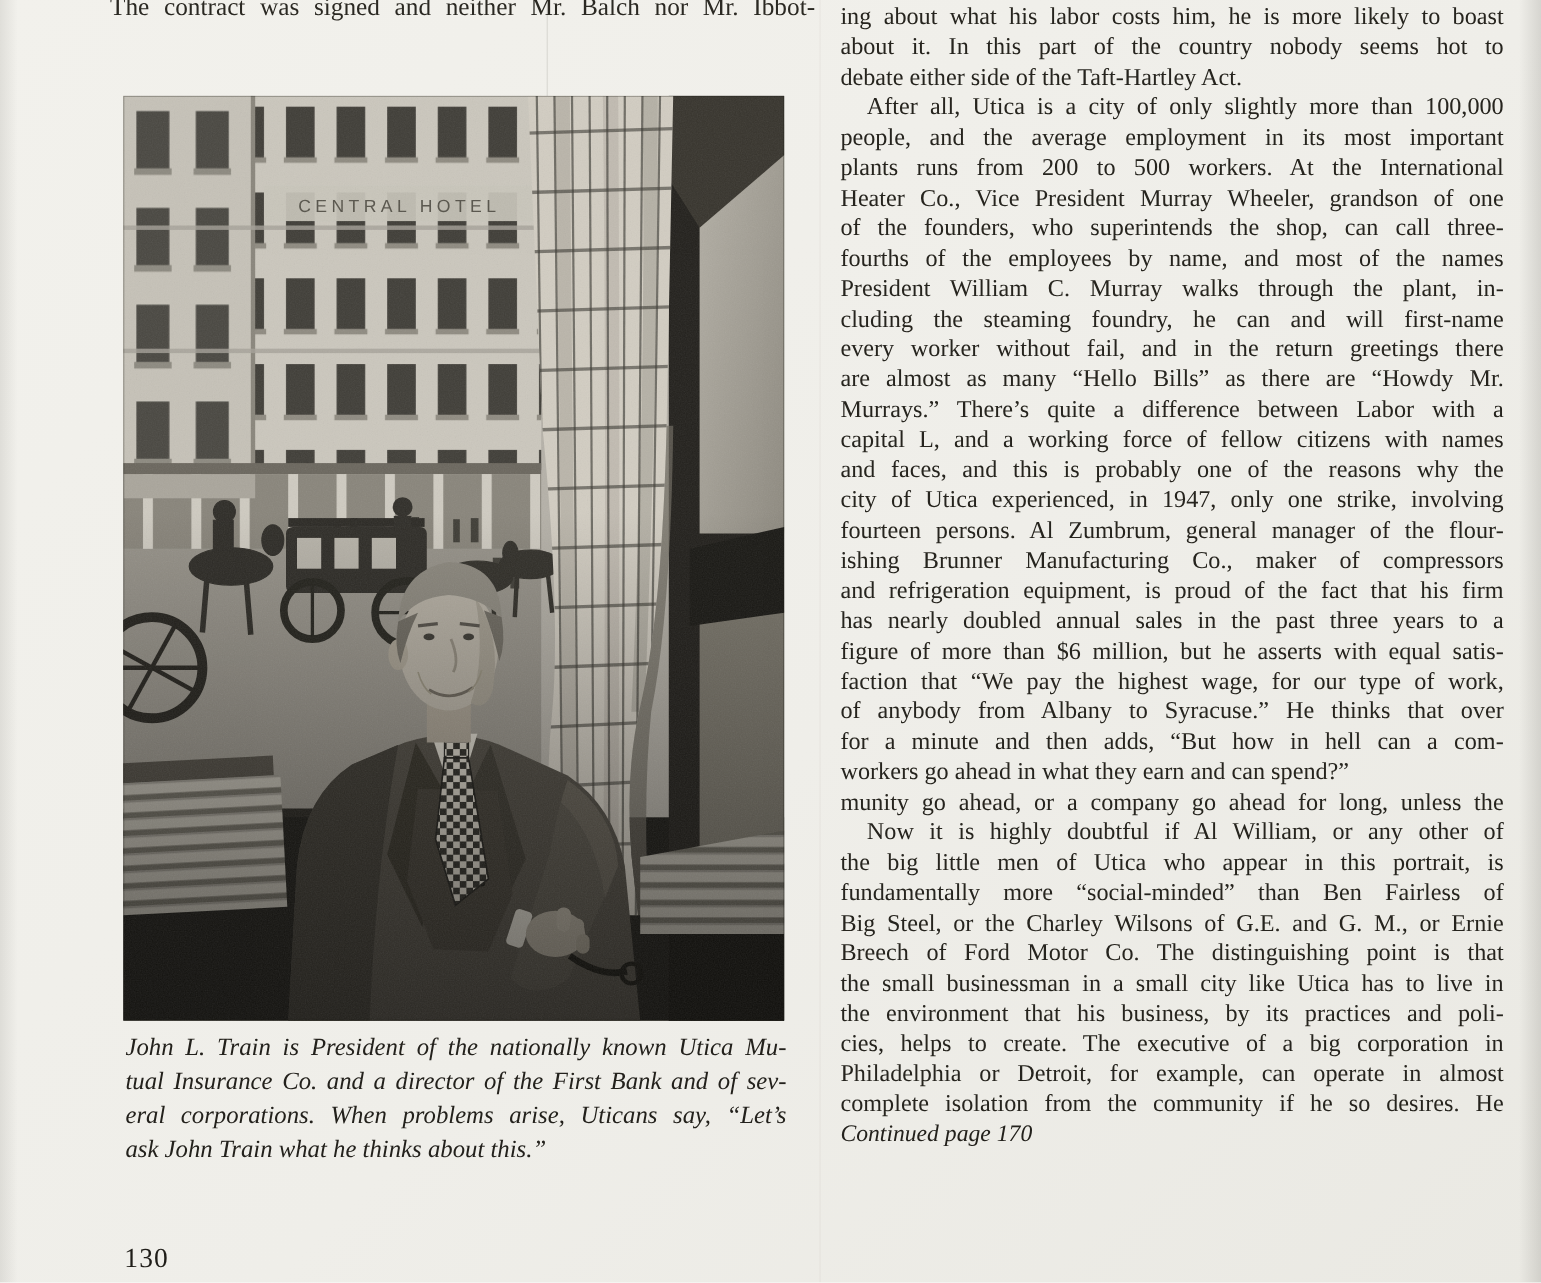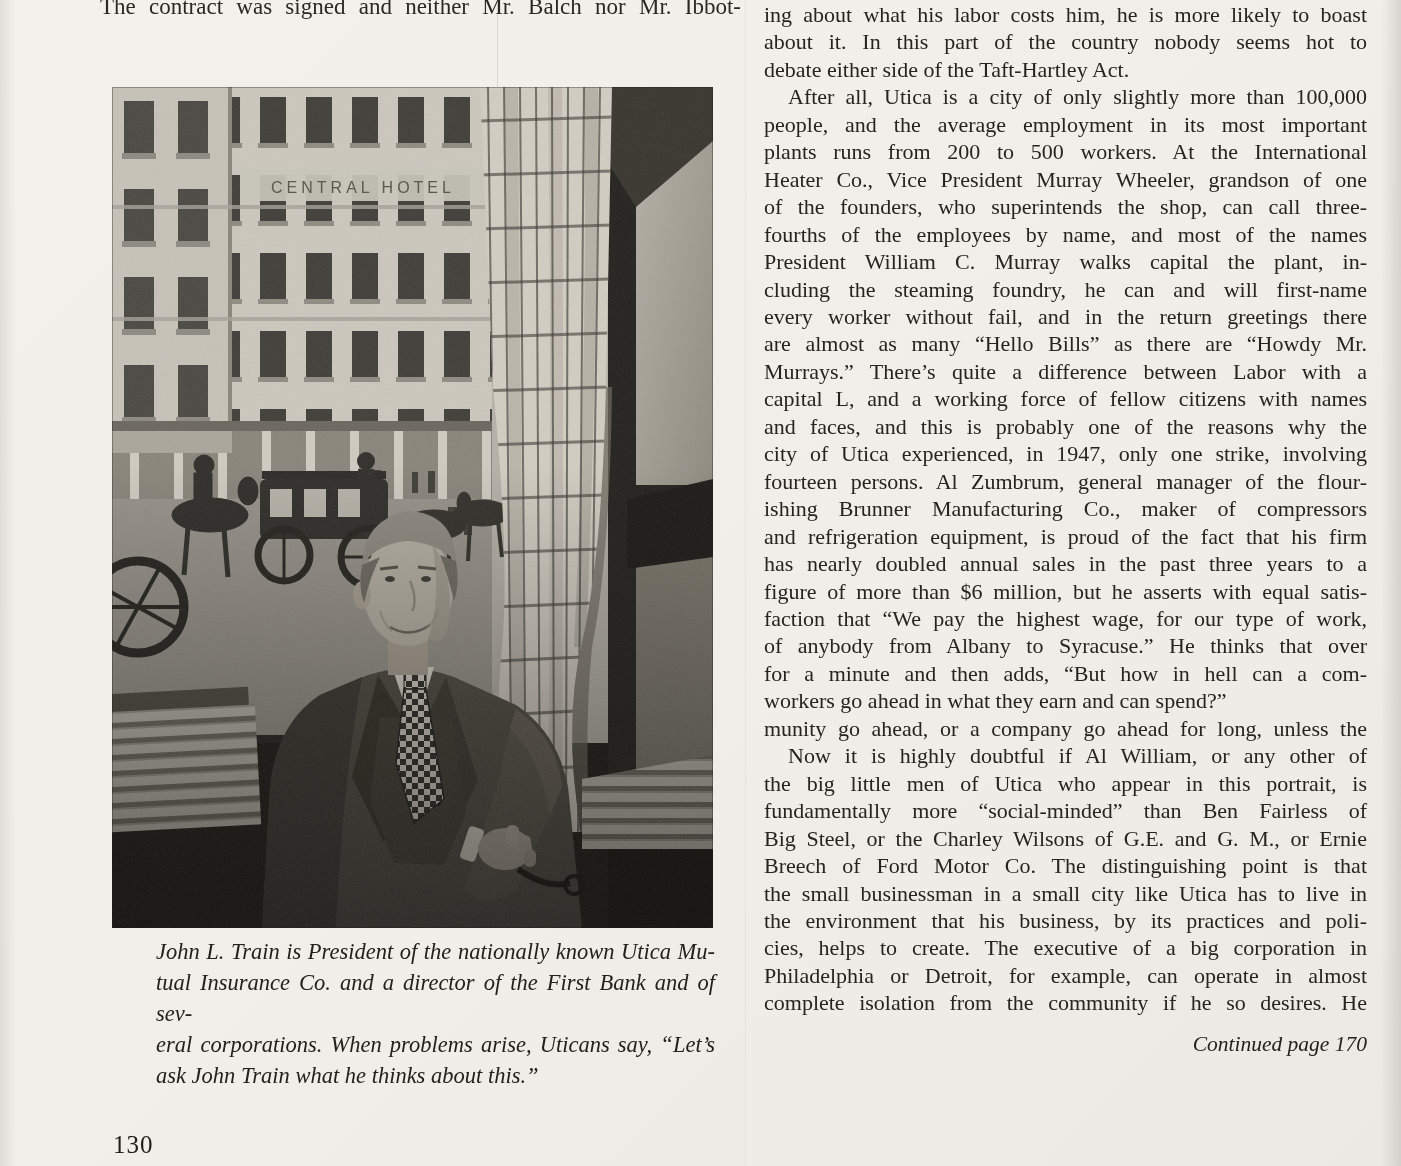--- a/index.html
+++ b/index.html
@@ -20,29 +20,29 @@
     font-size:23px;line-height:30px;
     text-align:justify;text-align-last:justify;
     color:#2b2923;
   }
 
   .photo{position:absolute;left:112px;top:87px;width:601px;height:841px;}
   .photo svg{display:block;}
 
   .caption{position:absolute;left:114px;top:936px;width:601px;
     font-style:italic;font-size:22.5px;line-height:31px;color:#23211c;}
-  .caption .cap-line{text-align:justify;text-align-last:justify;margin-left:42px;}
+  .caption .cap-line{text-align:justify;text-align-last:justify;}
   .caption .cap-line:last-child{text-align-last:left;}
 
   .article{position:absolute;left:764px;top:1px;width:603px;
     font-size:22px;line-height:27.45px;color:#26241e;}
   .tline{text-align:justify;text-align-last:justify;}
   .tline.indent{text-indent:24px;}
   .tline.para-end{text-align-last:left;}
-  .continued{margin-top:14px;text-align:right;font-style:italic;font-size:21.5px;color:#23211c;}
+  .continued{margin-top:0;font-style:italic;font-size:21.5px;color:#23211c;}
 
   .pagenum{position:absolute;left:113px;top:1131px;font-size:25px;font-weight:normal;letter-spacing:1px;color:#1f1d18;}
 </style>
 </head>
 <body>
 
 <div class="edge-left"></div>
 <div class="edge-right"></div>
 <div class="crease-top"></div>
 <div class="crease-mid"></div>
@@ -274,21 +274,21 @@
 
   <div class="tline">ing about what his labor costs him, he is more likely to boast</div>
       <div class="tline">about it. In this part of the country nobody seems hot to</div>
       <div class="tline para-end">debate either side of the Taft-Hartley Act.</div>
       <div class="tline indent">After all, Utica is a city of only slightly more than 100,000</div>
       <div class="tline">people, and the average employment in its most important</div>
       <div class="tline">plants runs from 200 to 500 workers. At the International</div>
       <div class="tline">Heater Co., Vice President Murray Wheeler, grandson of one</div>
       <div class="tline">of the founders, who superintends the shop, can call three-</div>
       <div class="tline">fourths of the employees by name, and most of the names</div>
-      <div class="tline">President William C. Murray walks capital the plant, in-</div>
+      <div class="tline">President William C. Murray walks through the plant, in-</div>
       <div class="tline">cluding the steaming foundry, he can and will first-name</div>
       <div class="tline">every worker without fail, and in the return greetings there</div>
       <div class="tline">are almost as many “Hello Bills” as there are “Howdy Mr.</div>
       <div class="tline">Murrays.” There’s quite a difference between Labor with a</div>
       <div class="tline">capital L, and a working force of fellow citizens with names</div>
       <div class="tline">and faces, and this is probably one of the reasons why the</div>
       <div class="tline">city of Utica experienced, in 1947, only one strike, involving</div>
       <div class="tline">fourteen persons. Al Zumbrum, general manager of the flour-</div>
       <div class="tline">ishing Brunner Manufacturing Co., maker of compressors</div>
       <div class="tline">and refrigeration equipment, is proud of the fact that his firm</div>

